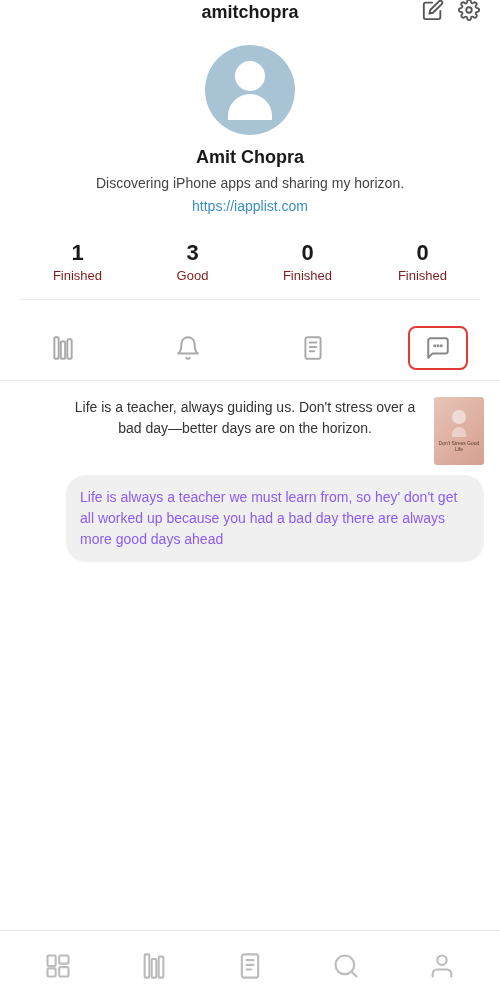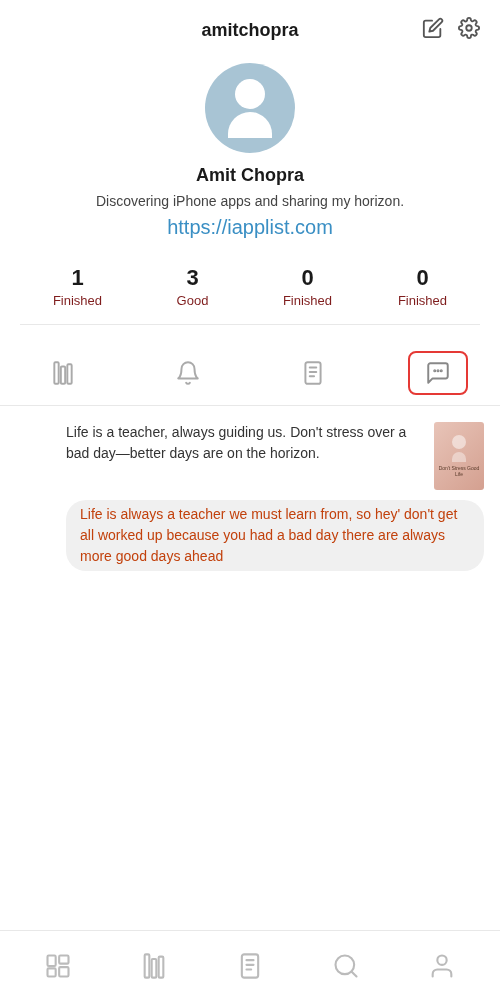--- a/index.html
+++ b/index.html
@@ -10,21 +10,21 @@
       font-family: -apple-system, BlinkMacSystemFont, 'Segoe UI', sans-serif;
       overflow: hidden;
       position: relative;
     }
 
     
     .header {
       display: flex;
       align-items: center;
       justify-content: center;
-      padding: 20px 20px 12px;
+      padding: 2px 20px 12px;
       position: relative;
     }
     .header-title {
       font-size: 18px;
       font-weight: 600;
       color: #1a1a1a;
     }
     .header-icons {
       position: absolute;
       right: 20px;
@@ -81,21 +81,21 @@
       margin-bottom: 6px;
     }
     .profile-bio {
       font-size: 14px;
       color: #444;
       text-align: center;
       margin-bottom: 4px;
       line-height: 1.4;
     }
     .profile-link {
-      font-size: 20px;
+      font-size: 14px;
       color: #3a8fc4;
       margin-bottom: 16px;
     }
 
     
     .stats-row {
       display: flex;
       justify-content: space-around;
       width: 100%;
       padding: 10px 0 16px;
@@ -204,20 +204,21 @@
       display: flex;
       gap: 10px;
       align-items: flex-start;
       padding-left: 50px;
     }
     .post-text {
       flex: 1;
       font-size: 14px;
       color: #333;
       line-height: 1.5;
+      text-align: center;
     }
     .post-book-thumb {
       width: 50px;
       height: 68px;
       background: linear-gradient(135deg, #e8c4b8, #d4a090);
       border-radius: 3px;
       flex-shrink: 0;
       display: flex;
       align-items: center;
       justify-content: center;
@@ -232,23 +233,23 @@
       align-items: center;
       justify-content: center;
       padding: 4px;
     }
 
     
     .post-quote {
       margin-left: 50px;
       background: #f0f0f0;
       border-radius: 20px;
-      padding: 4px 14px;
+      padding: 12px 14px;
       font-size: 14px;
-      color: #c2410c;
+      color: #8b5cf6;
       line-height: 1.5;
     }
 
     
     .bottom-nav {
       position: absolute;
       bottom: 0;
       left: 0;
       width: 100%;
       height: 70px;

